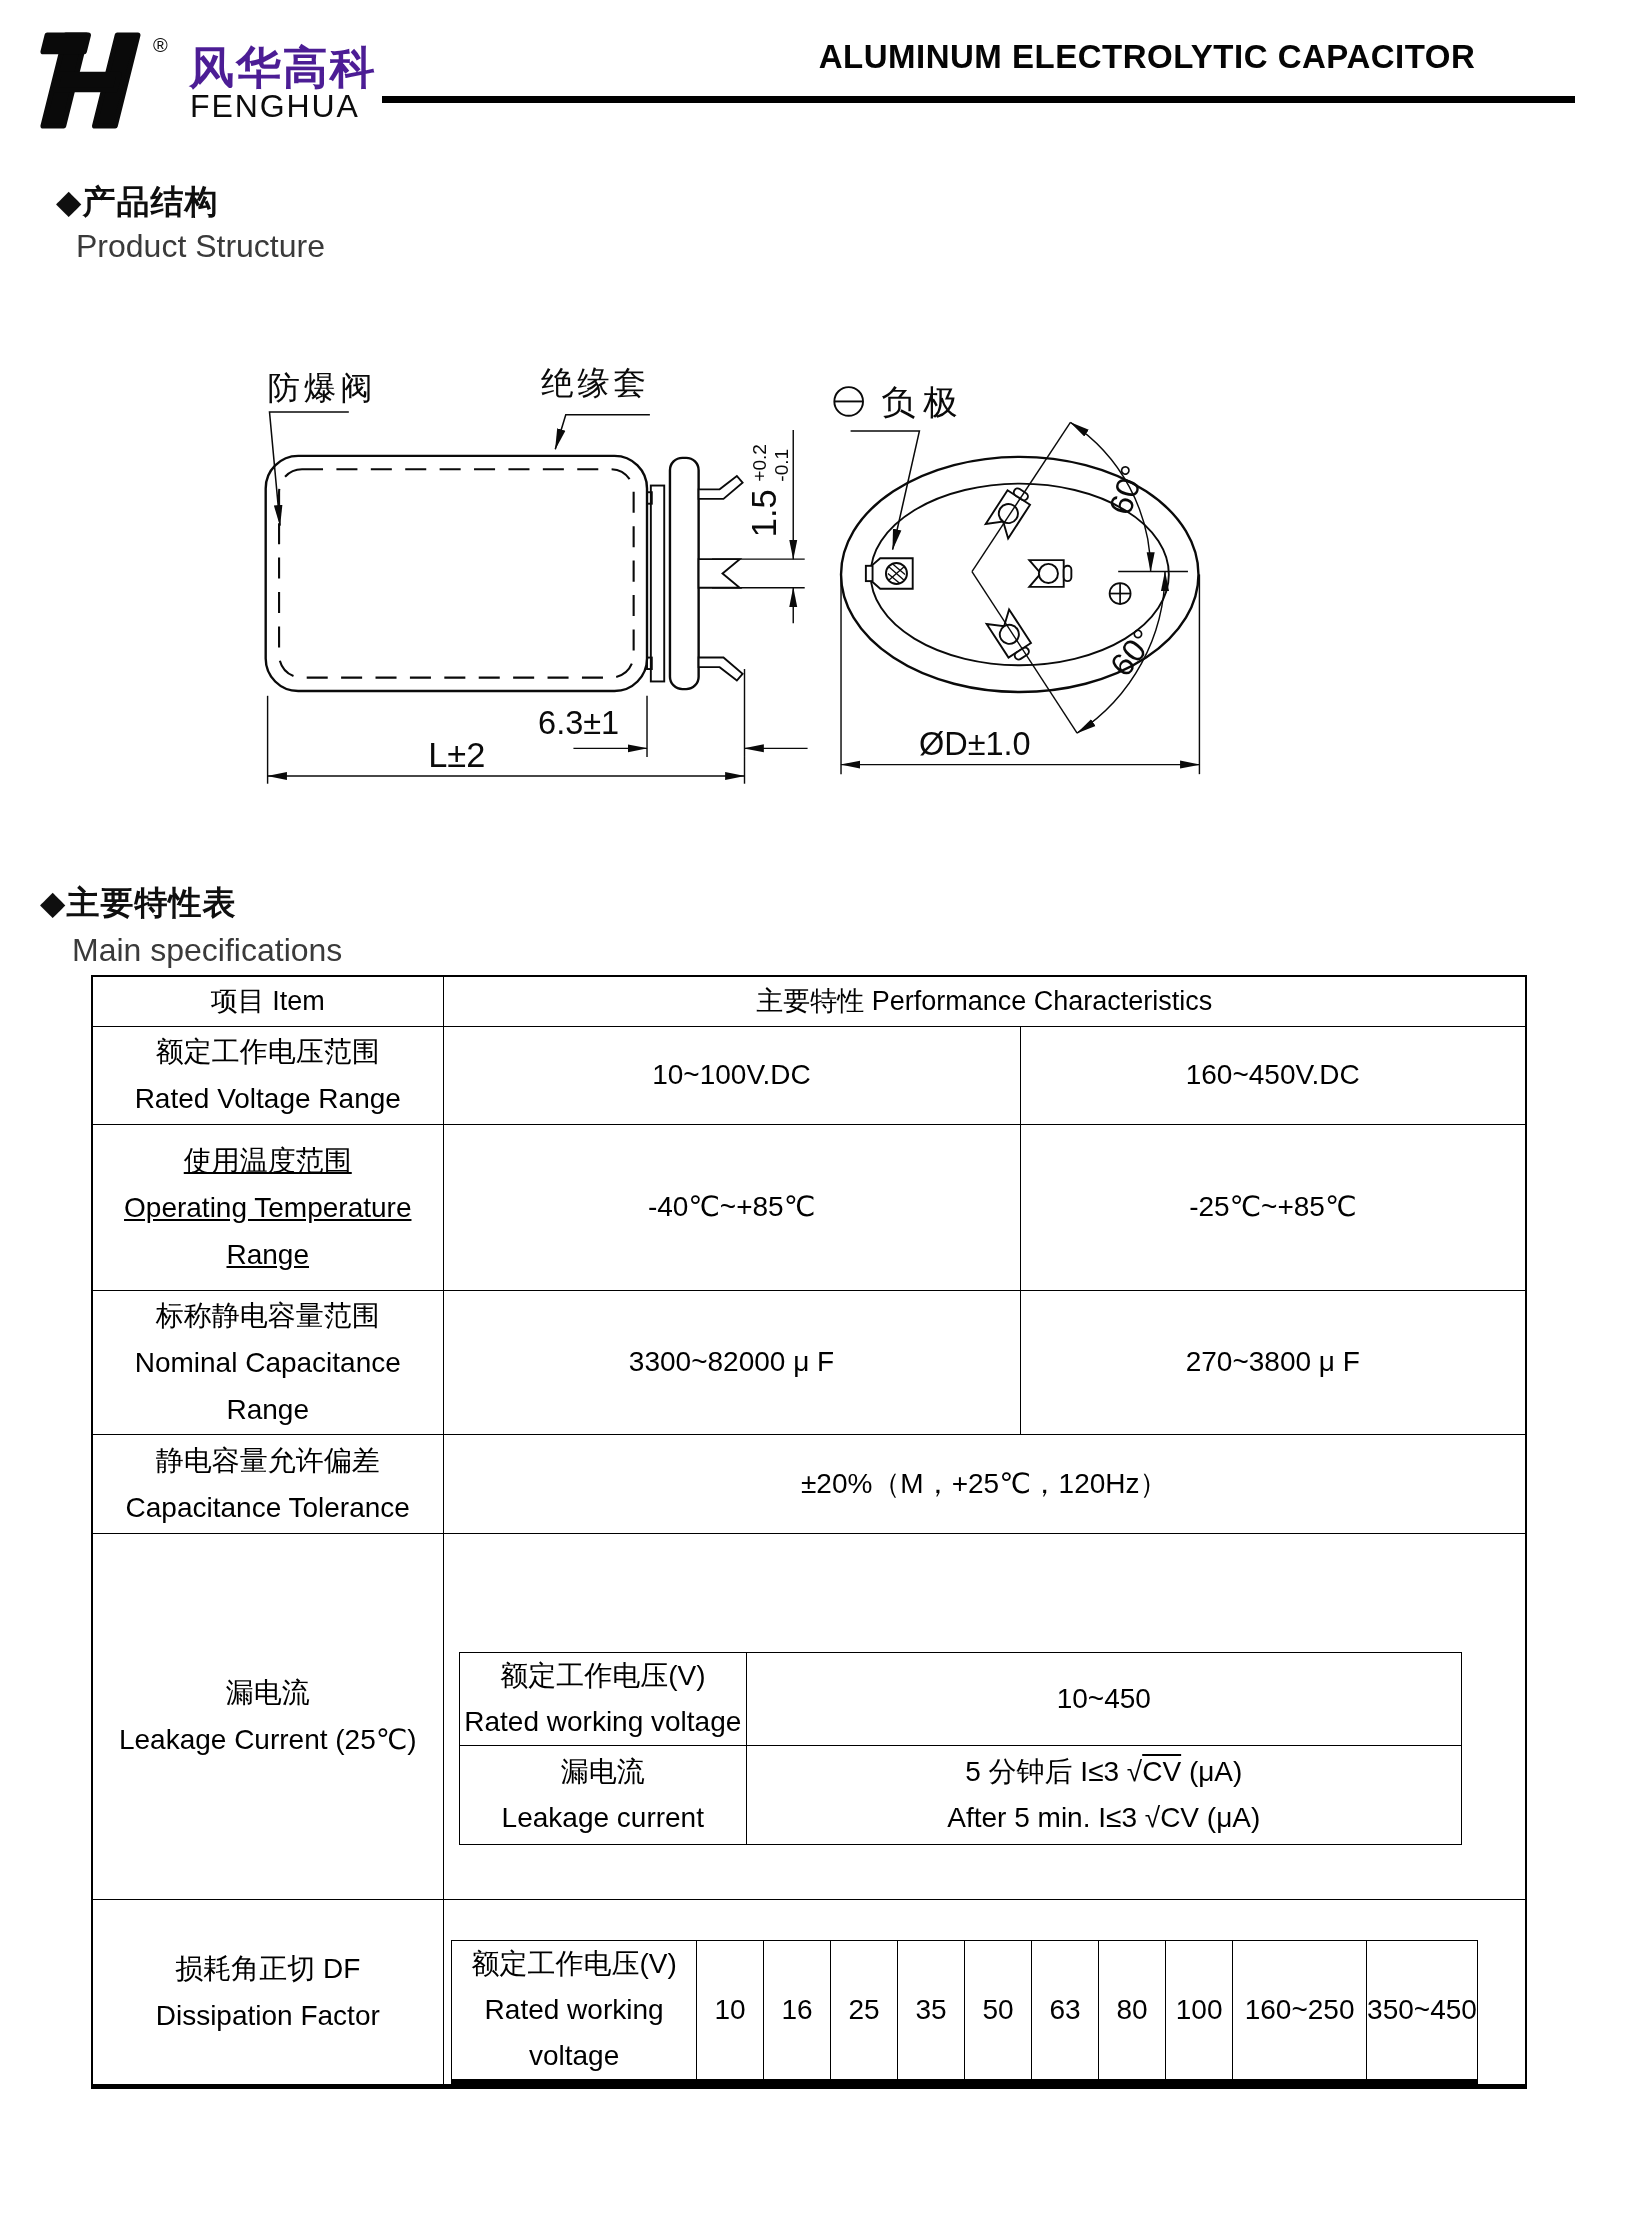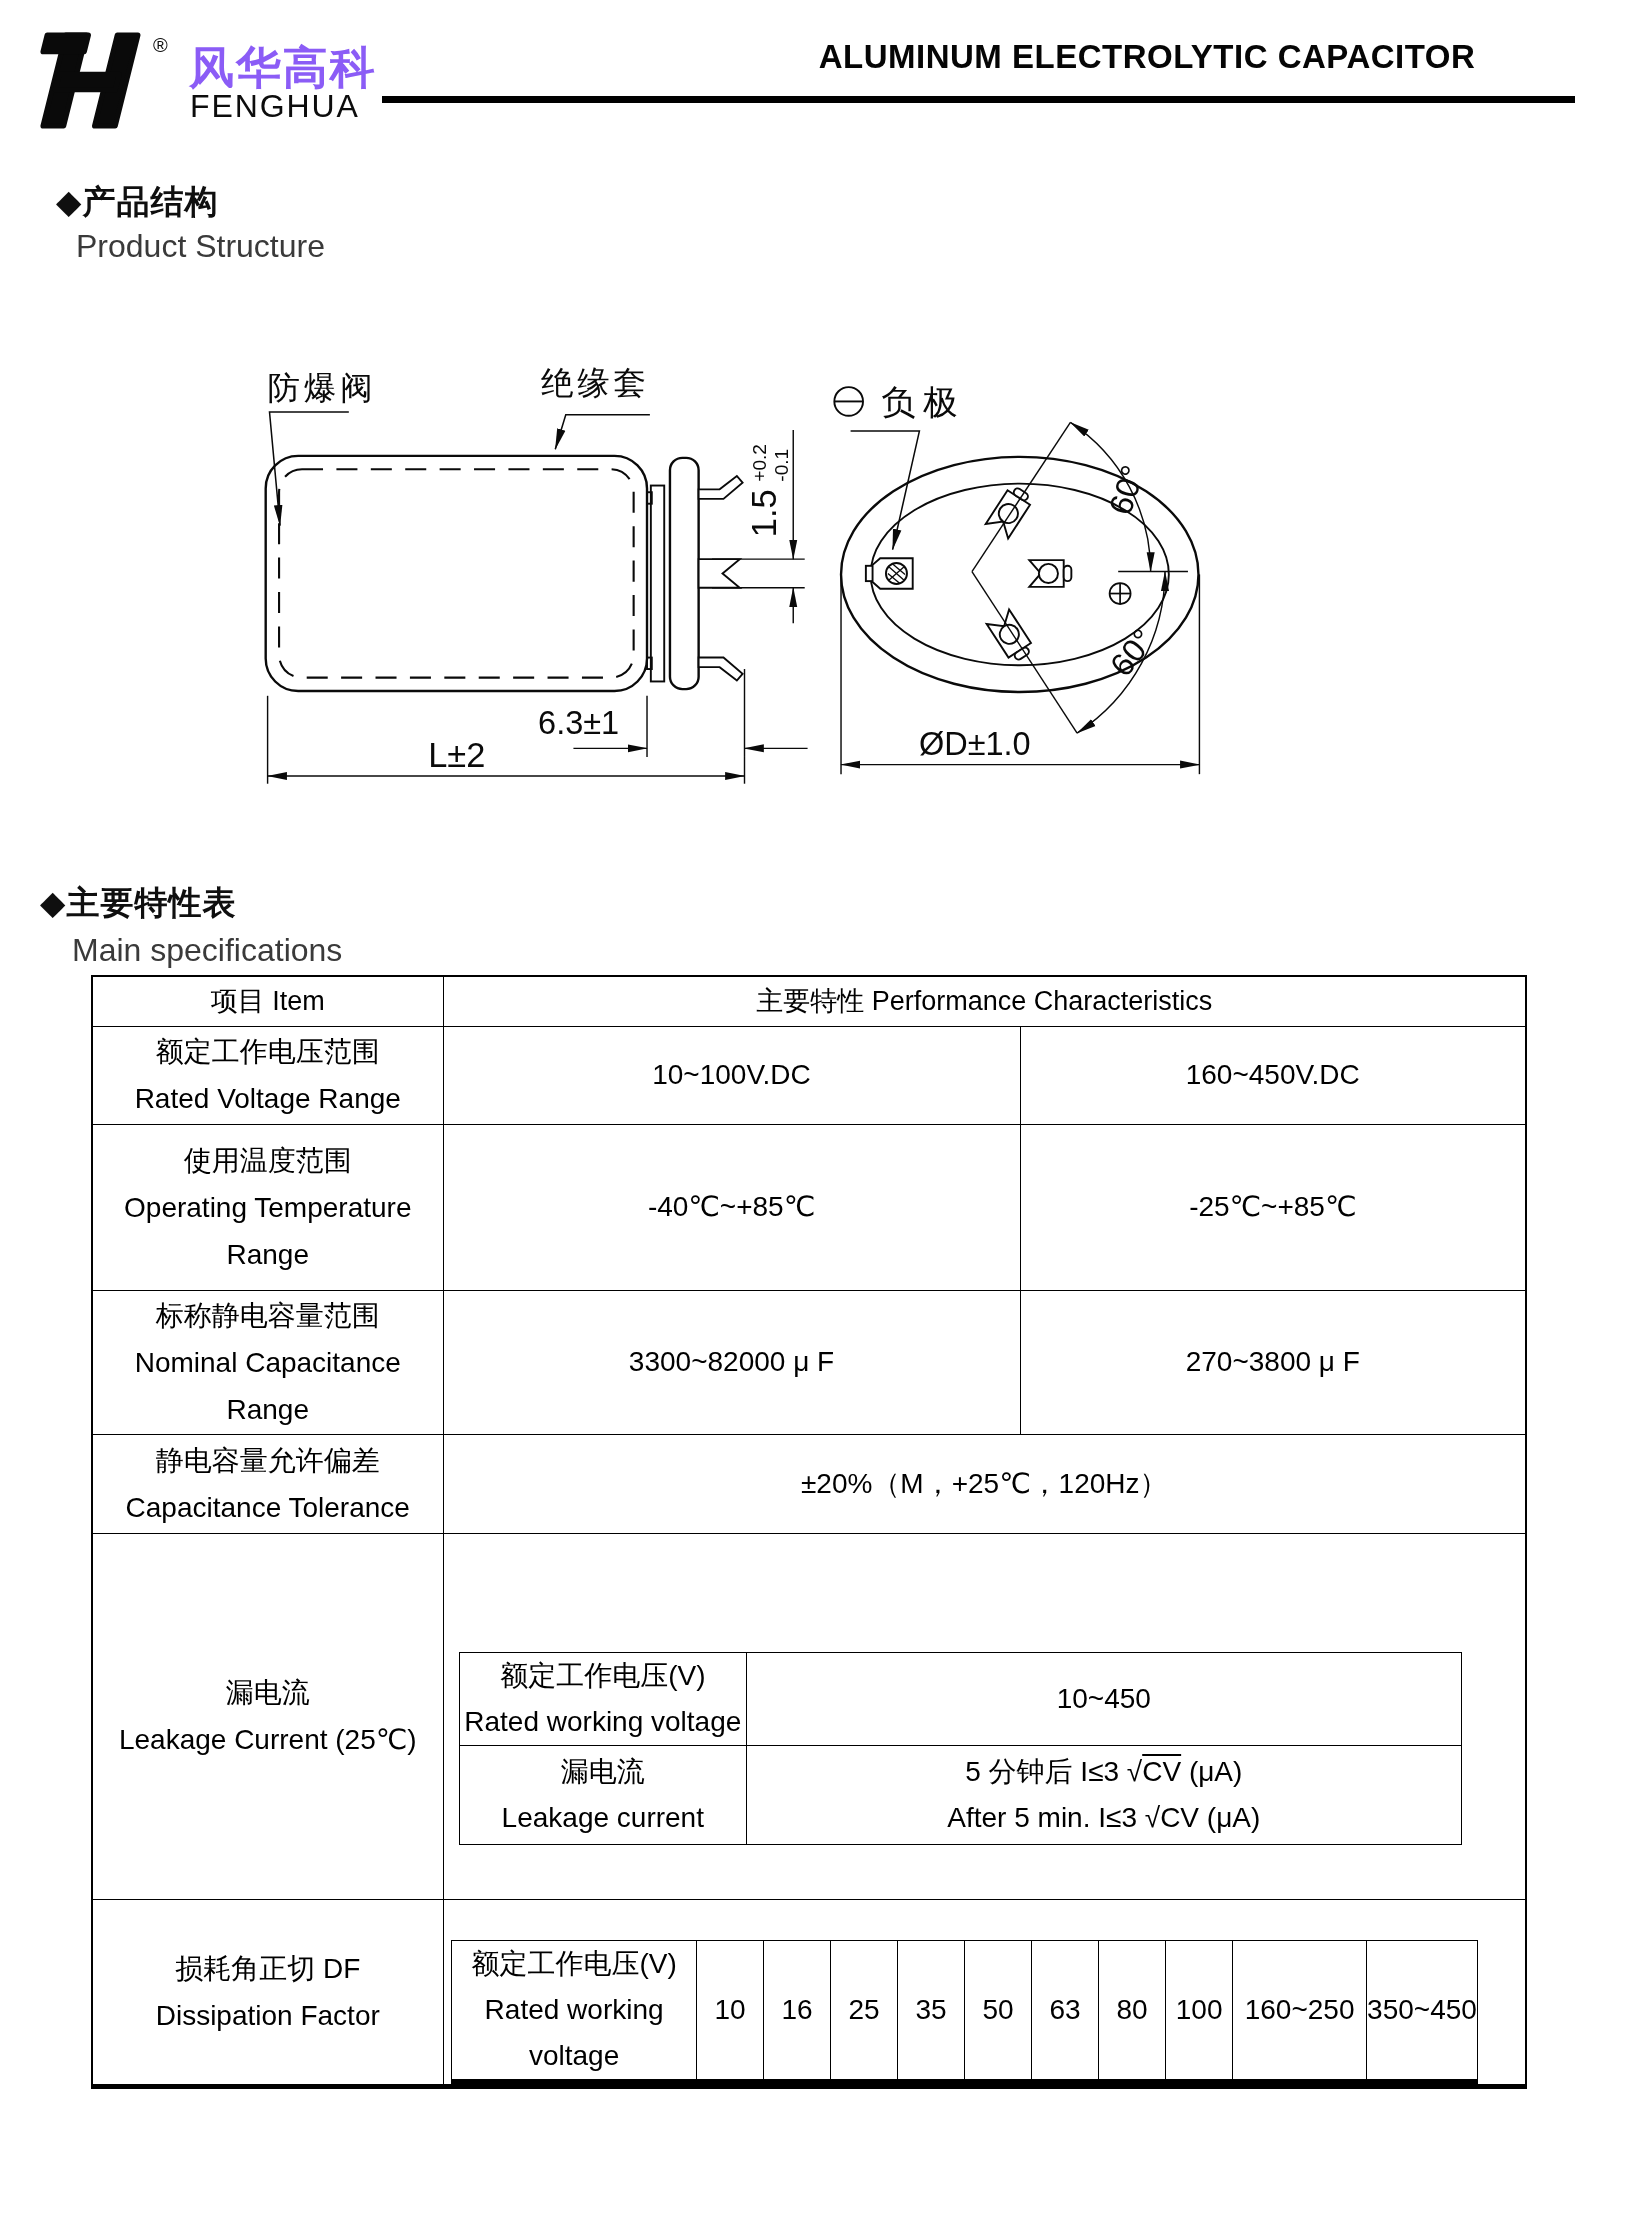--- a/index.html
+++ b/index.html
@@ -2,21 +2,21 @@
 <html><head>
 <meta charset="utf-8">
 <style>
   html,body{margin:0;padding:0;background:#ffffff;}
   .page{
     position:relative;width:1652px;height:2219px;background:#fff;
     font-family:"Liberation Sans","DejaVu Sans",sans-serif;color:#000;overflow:hidden;
   }
   .abs{position:absolute;}
   
-  .brand-cn{left:189px;top:38px;font-size:45px;font-weight:700;letter-spacing:1.9px;color:#8b5cf6;}
+  .brand-cn{left:189px;top:38px;font-size:45px;font-weight:700;letter-spacing:1.9px;color:#4c1d95;}
   .brand-en{left:190px;top:88px;font-size:32px;font-weight:400;letter-spacing:1.9px;color:#0c0c0c;}
   .reg{left:153px;top:34px;font-size:20px;color:#0c0c0c;}
   .page-title{left:669px;top:38px;width:956px;text-align:center;font-size:33px;font-weight:700;letter-spacing:0.5px;color:#050505;}
   .header-rule{left:382px;top:96px;width:1193px;height:6.7px;background:#000;}
   
   .h-cn{font-size:33px;font-weight:600;color:#0f0f0f;letter-spacing:1px;}
   .h-en{font-size:32px;color:#3a3a3a;}
   
   table.spec{
     position:absolute;left:91px;top:975px;width:1434px;
@@ -211,21 +211,21 @@
     <tr style="height:98px">
       <td class="cellblock">
         <div>额定工作电压范围</div>
         <div>Rated Voltage Range</div>
       </td>
       <td>10~100V.DC</td>
       <td>160~450V.DC</td>
     </tr>
 
     <tr style="height:150px">
-      <td class="cellblock" style="padding:12px 27px;">
+      <td class="cellblock" style="padding:12px 27px;text-decoration:underline;">
         <div>使用温度范围</div>
         <div>Operating Temperature Range</div>
       </td>
       <td>-40℃~+85℃</td>
       <td>-25℃~+85℃</td>
     </tr>
 
     <tr style="height:144px">
       <td class="cellblock" style="padding:0 31px;">
         <div>标称静电容量范围</div>

